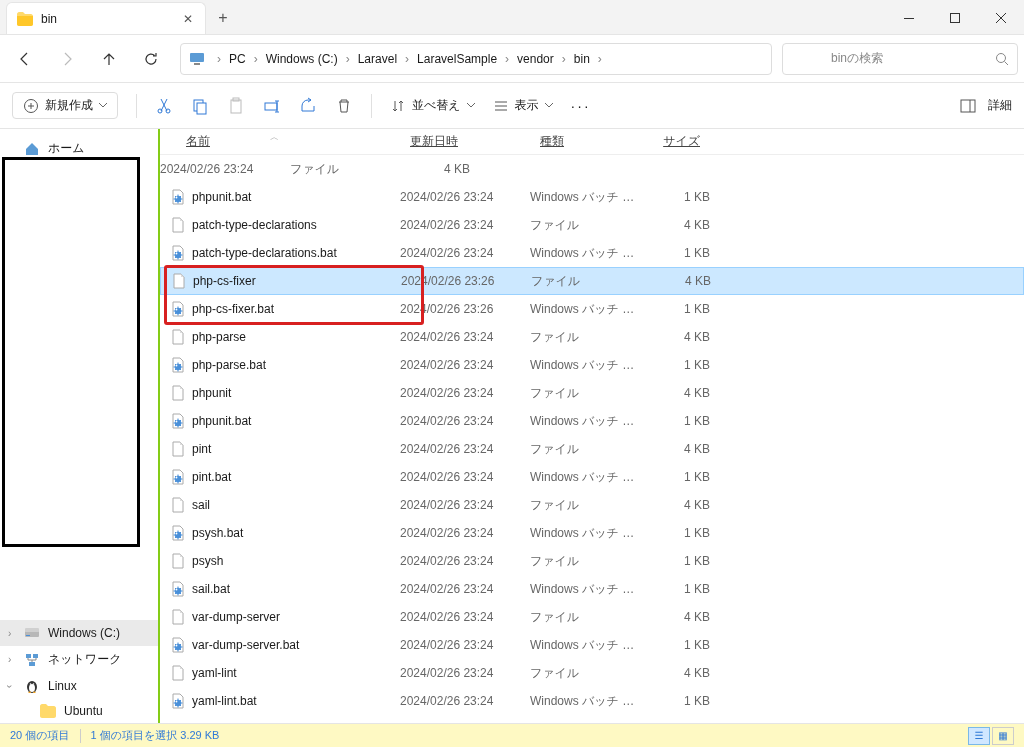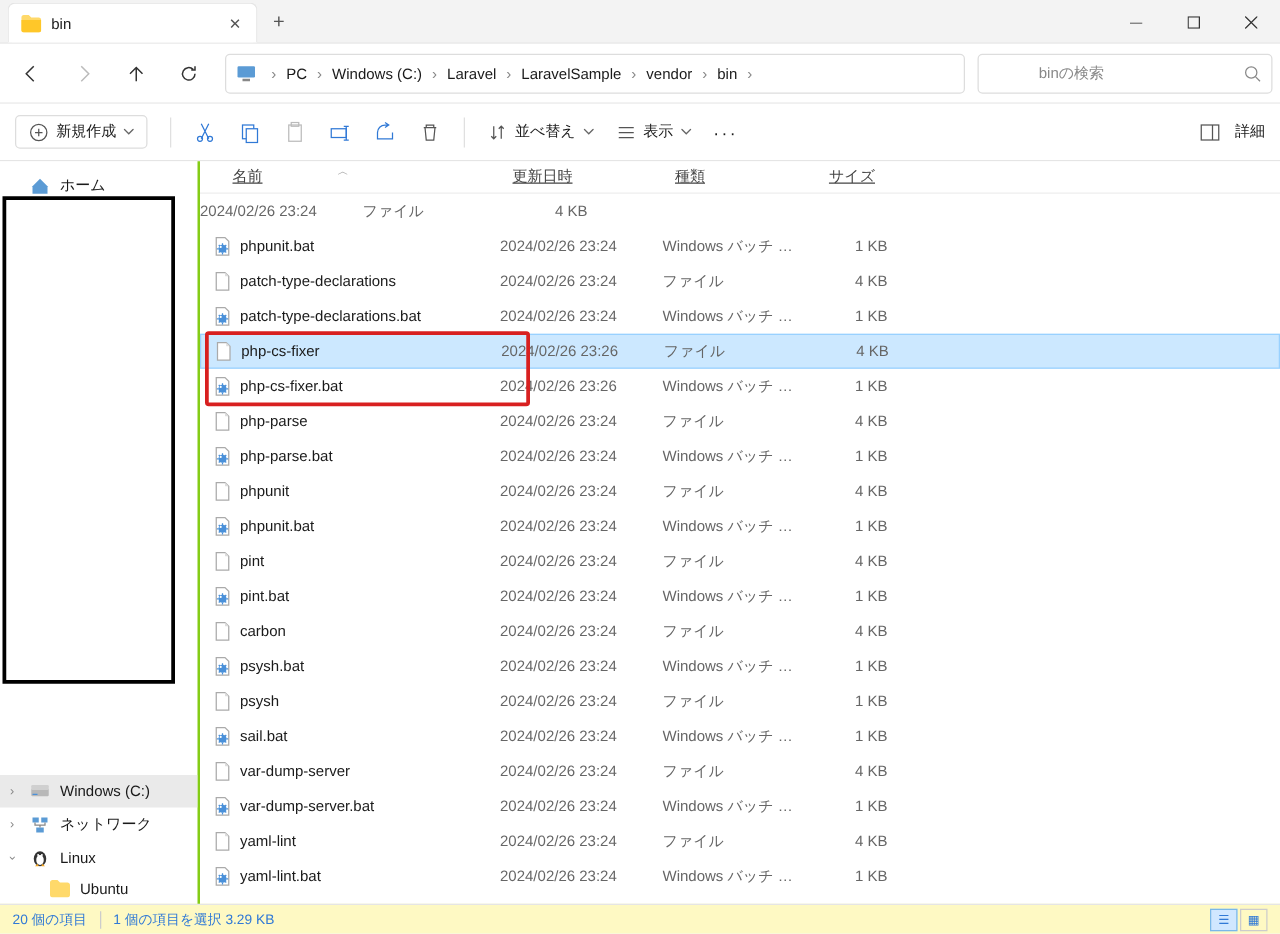--- a/index.html
+++ b/index.html
@@ -427,21 +427,21 @@
           <div class="cell-date">2024/02/26 23:24</div>
           <div class="cell-type">Windows バッチ ファ...</div>
           <div class="cell-size">1 KB</div>
         </div>
         <div class="row">
           <div class="cell-name">
             <svg class="file-ico" viewBox="0 0 16 16">
               <path fill="#fff" stroke="#aaa" d="M3 1h7l3 3v11H3z"></path>
               <path fill="#ddd" d="M10 1v3h3"></path>
             </svg>
-            <span>carbon</span>
+            <span>sail</span>
           </div>
           <div class="cell-date">2024/02/26 23:24</div>
           <div class="cell-type">ファイル</div>
           <div class="cell-size">4 KB</div>
         </div>
         <div class="row">
           <div class="cell-name">
             <svg class="file-ico" viewBox="0 0 16 16">
               <path fill="#fff" stroke="#aaa" d="M3 1h7l3 3v11H3z"></path>
               <circle cx="8" cy="10" r="3.2" fill="#4a90d9"></circle>

